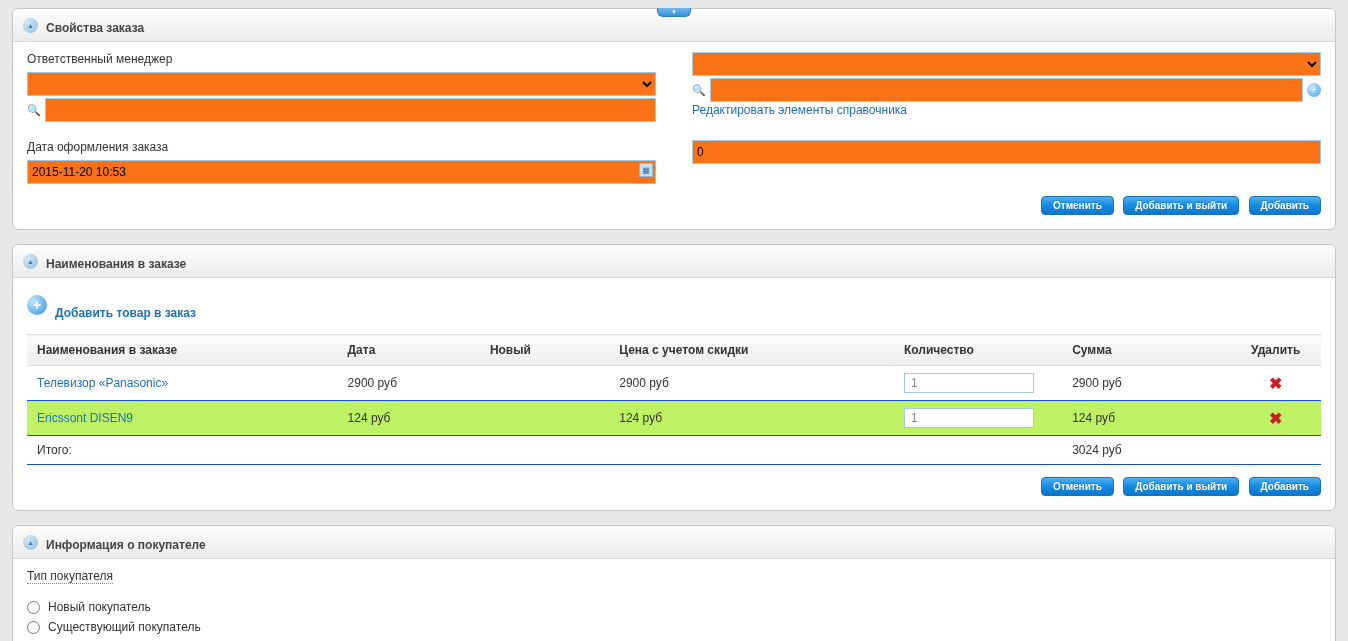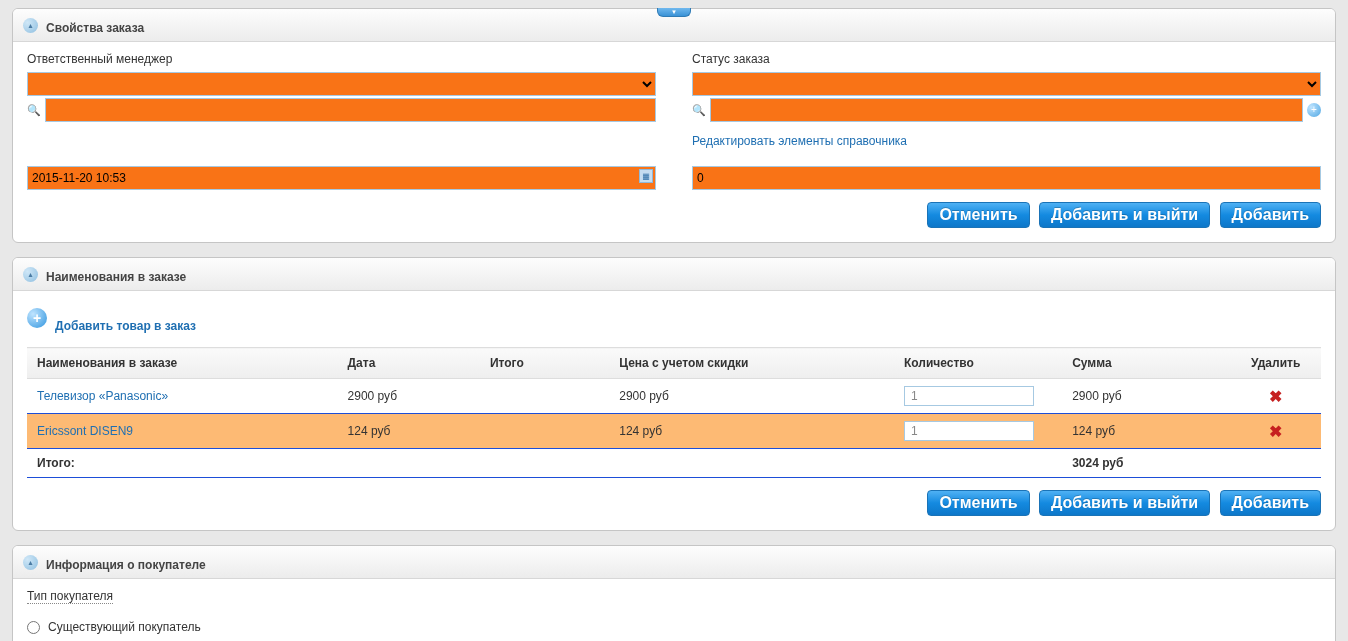--- a/index.html
+++ b/index.html
@@ -95,21 +95,21 @@
   font-size: 8px; display:flex; align-items:center; justify-content:center;
   color:#2e6da4; cursor:pointer;
 }
 .btn-row { text-align: right; padding-top: 12px; }
 .btn {
   display: inline-block;
   border: 1px solid #1a73b7;
   border-radius: 4px;
   background: linear-gradient(to bottom, #4fb1f4 0%, #148ae0 50%, #0d77c9 100%);
   color: #fff;
-  font-size: 16px;
+  font-size: 10px;
   font-weight: bold;
   padding: 3px 11px;
   margin-left: 6px;
   cursor: pointer;
   text-shadow: 0 -1px 0 rgba(0,0,0,0.2);
 }
 .add-item-row { padding: 2px 0 14px; display: flex; align-items: center; gap: 8px; }
 .add-circle {
   width: 20px; height: 20px; border-radius: 50%;
   background: radial-gradient(circle at 30% 30%, #bfe4ff, #2f94de);
@@ -129,30 +129,30 @@
   background: linear-gradient(to bottom,#fafafa,#eee);
   border-top: 1px solid #ddd;
   border-bottom: 1px solid #ddd;
   font-size: 12px;
 }
 table.items td {
   padding: 7px 10px;
   border-bottom: 1px solid #1d4ed8;
   vertical-align: middle;
 }
-table.items tr.alt td { background: #fdba74; }
+table.items tr.alt td { background: #bef264; }
 .qty-input {
   width: 130px; height: 20px;
   border: 1px solid #a6c9e2;
   padding: 1px 6px;
   font-size: 12px;
   color: #888;
 }
 .delete-x { color: #c62020; font-size: 16px; font-weight: bold; cursor: pointer; }
-.total-row td { font-weight: bold; border-bottom: none; }
+.total-row td { font-weight: normal; border-bottom: none; }
 .radio-row { display: flex; align-items: center; gap: 8px; margin: 6px 0; }
 .radio-row input { margin: 0; }
 .top-tab {
   position: absolute;
   top: 0; left: 50%; transform: translateX(-50%);
   width: 34px; height: 9px;
   background: linear-gradient(to bottom,#6fb8ee,#3a92d6);
   border-radius: 0 0 6px 6px;
   border: 1px solid #2f7bb5; border-top: none;
   display:flex; align-items:center; justify-content:center;
@@ -177,35 +177,35 @@
       <div class="form-row">
         <div class="form-col">
           <span class="field-label">Ответственный менеджер</span>
           <select class="input"><option></option></select>
           <div class="lookup-wrap">
             <span class="mini-icon mag">🔍</span>
             <input class="input" type="text" style="">
           </div>
         </div>
         <div class="form-col">
-          <span class="field-label">Статус заказа</span>
           <select class="input"><option></option></select>
           <div class="lookup-wrap">
             <span class="mini-icon mag">🔍</span>
             <input class="input" type="text" style="">
             <span class="plus-circle">+</span>
           </div>
-          <a class="link" style="margin-top:12px">Редактировать элементы справочника</a>
+          <a class="link" style="margin-top:1px">Редактировать элементы справочника</a>
         </div>
       </div>
 
       <div class="spacer-v"></div>
 
       <div class="form-row">
         <div class="form-col">
+          <span class="field-label">Дата оформления заказа</span>
           <div class="datewrap">
             <input class="input" type="text" value="2015-11-20 10:53" style="">
             <span class="cal-icon">▦</span>
           </div>
         </div>
         <div class="form-col">
           <input class="input" type="text" value="0" style="">
         </div>
       </div>
 
@@ -226,21 +226,21 @@
       <div class="add-item-row">
         <span class="add-circle">+</span>
         <a class="link" style="font-weight:bold">Добавить товар в заказ</a>
       </div>
 
       <table class="items">
         <thead>
           <tr>
             <th style="width:24%">Наименования в заказе</th>
             <th style="width:11%">Дата</th>
-            <th style="width:10%">Итого</th>
+            <th style="width:10%">Новый</th>
             <th style="width:22%">Цена с учетом скидки</th>
             <th style="width:13%">Количество</th>
             <th style="width:13%">Сумма</th>
             <th style="width:7%;text-align:center">Удалить</th>
           </tr>
         </thead>
         <tbody>
           <tr>
             <td><a class="link">Телевизор «Panasonic»</a></td>
             <td>2900 руб</td>
@@ -281,25 +281,25 @@
 
   <div class="panel">
     <div class="panel-header">
       <span class="collapse-icon">▴</span>
       <span class="panel-title">Информация о покупателе</span>
     </div>
     <div class="panel-body">
       <span class="field-label dotted">Тип покупателя</span>
       <div class="radio-row">
         <input type="radio" name="btype" style="">
-        <span>Существующий покупатель</span>
+        <span>Новый покупатель</span>
       </div>
       <div class="radio-row">
         <input type="radio" name="btype" style="">
-        <span>Новый покупатель</span>
+        <span>Существующий покупатель</span>
       </div>
 
       <div class="btn-row">
         <span class="btn">Отменить</span>
         <span class="btn">Добавить и выйти</span>
         <span class="btn">Добавить</span>
       </div>
     </div>
   </div>
 </div>

